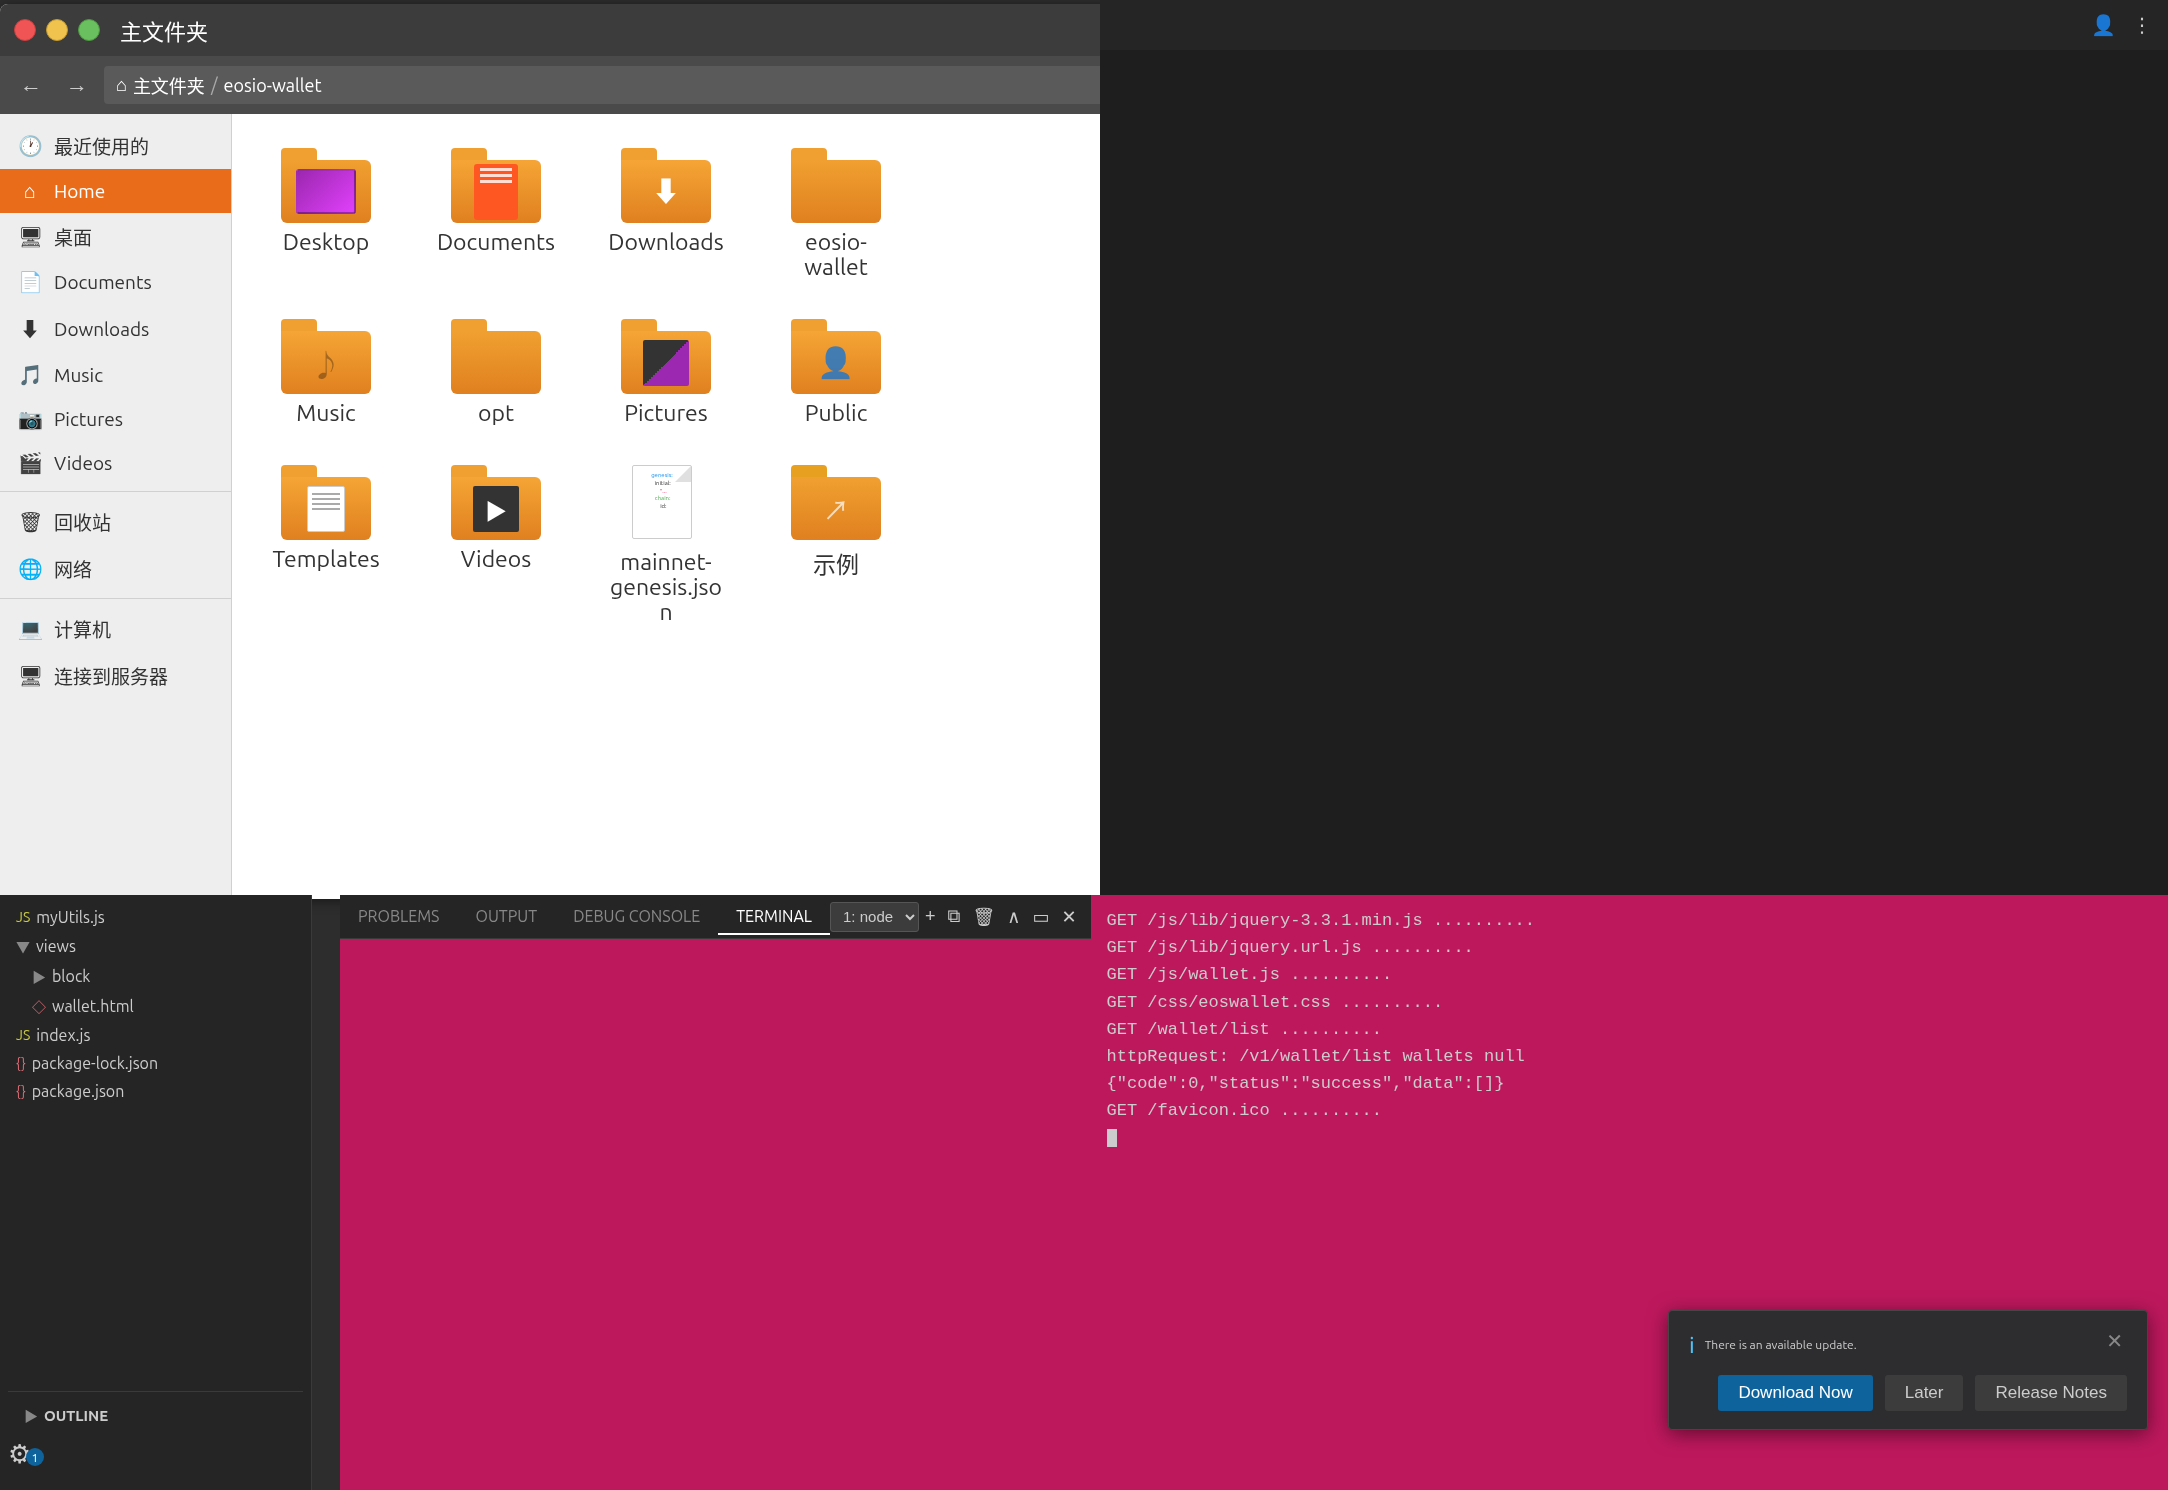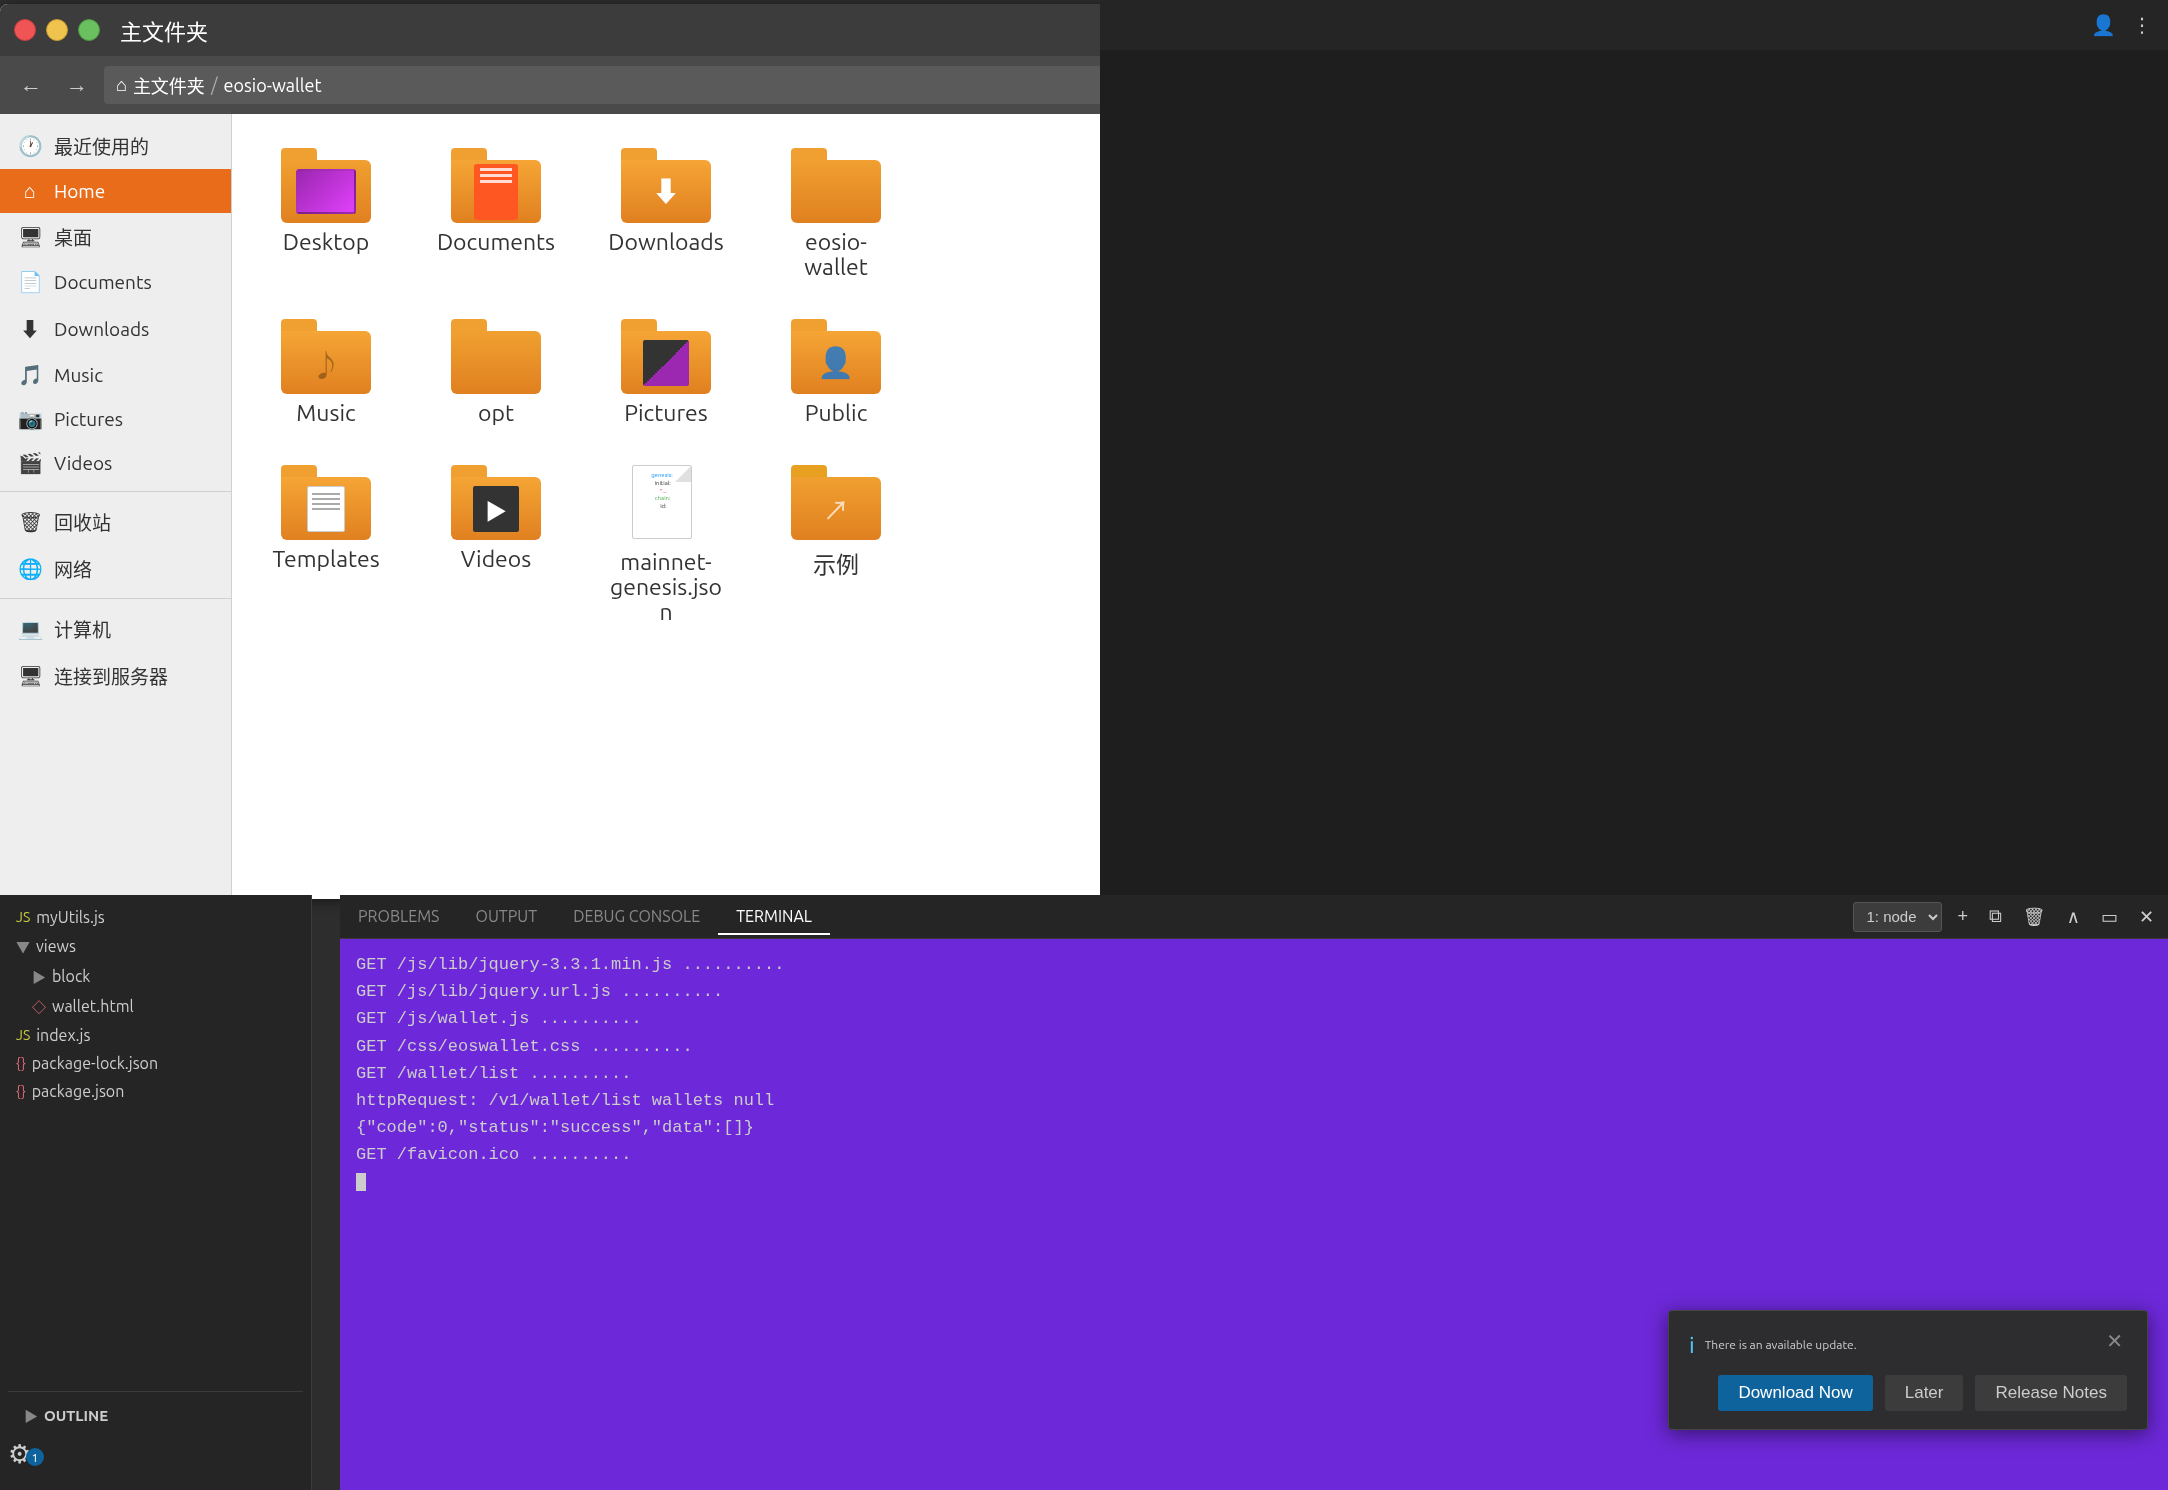--- a/index.html
+++ b/index.html
@@ -381,44 +381,44 @@
     .js-color { color: #cbcb41; }
     .json-color { color: #e06c75; }
 
     
     .terminal-right {
       position: absolute;
       top: 895px;
       left: 340px;
       right: 0;
       bottom: 0;
-      background: #6d28d9;
-      display: flex;
-      flex-direction: column;
+      background: #be185d;
+      display: flex;
+      flex-direction: row;
     }
 
     .tabs-toolbar-row {
       height: 44px;
       background: #252526;
       display: flex;
       align-items: center;
       border-bottom: 1px solid #3a3a3a;
     }
 
     .term-tabs-group {
       display: flex;
       align-items: center;
       height: 100%;
     }
 
     .term-controls-group {
       display: flex;
       align-items: center;
       margin-left: auto;
-      gap: 9px;
+      gap: 0;
       padding-right: 8px;
     }
 
     
     .update-notification {
       position: absolute;
       bottom: 60px;
       right: 20px;
       width: 480px;
       background: #2d2d30;

